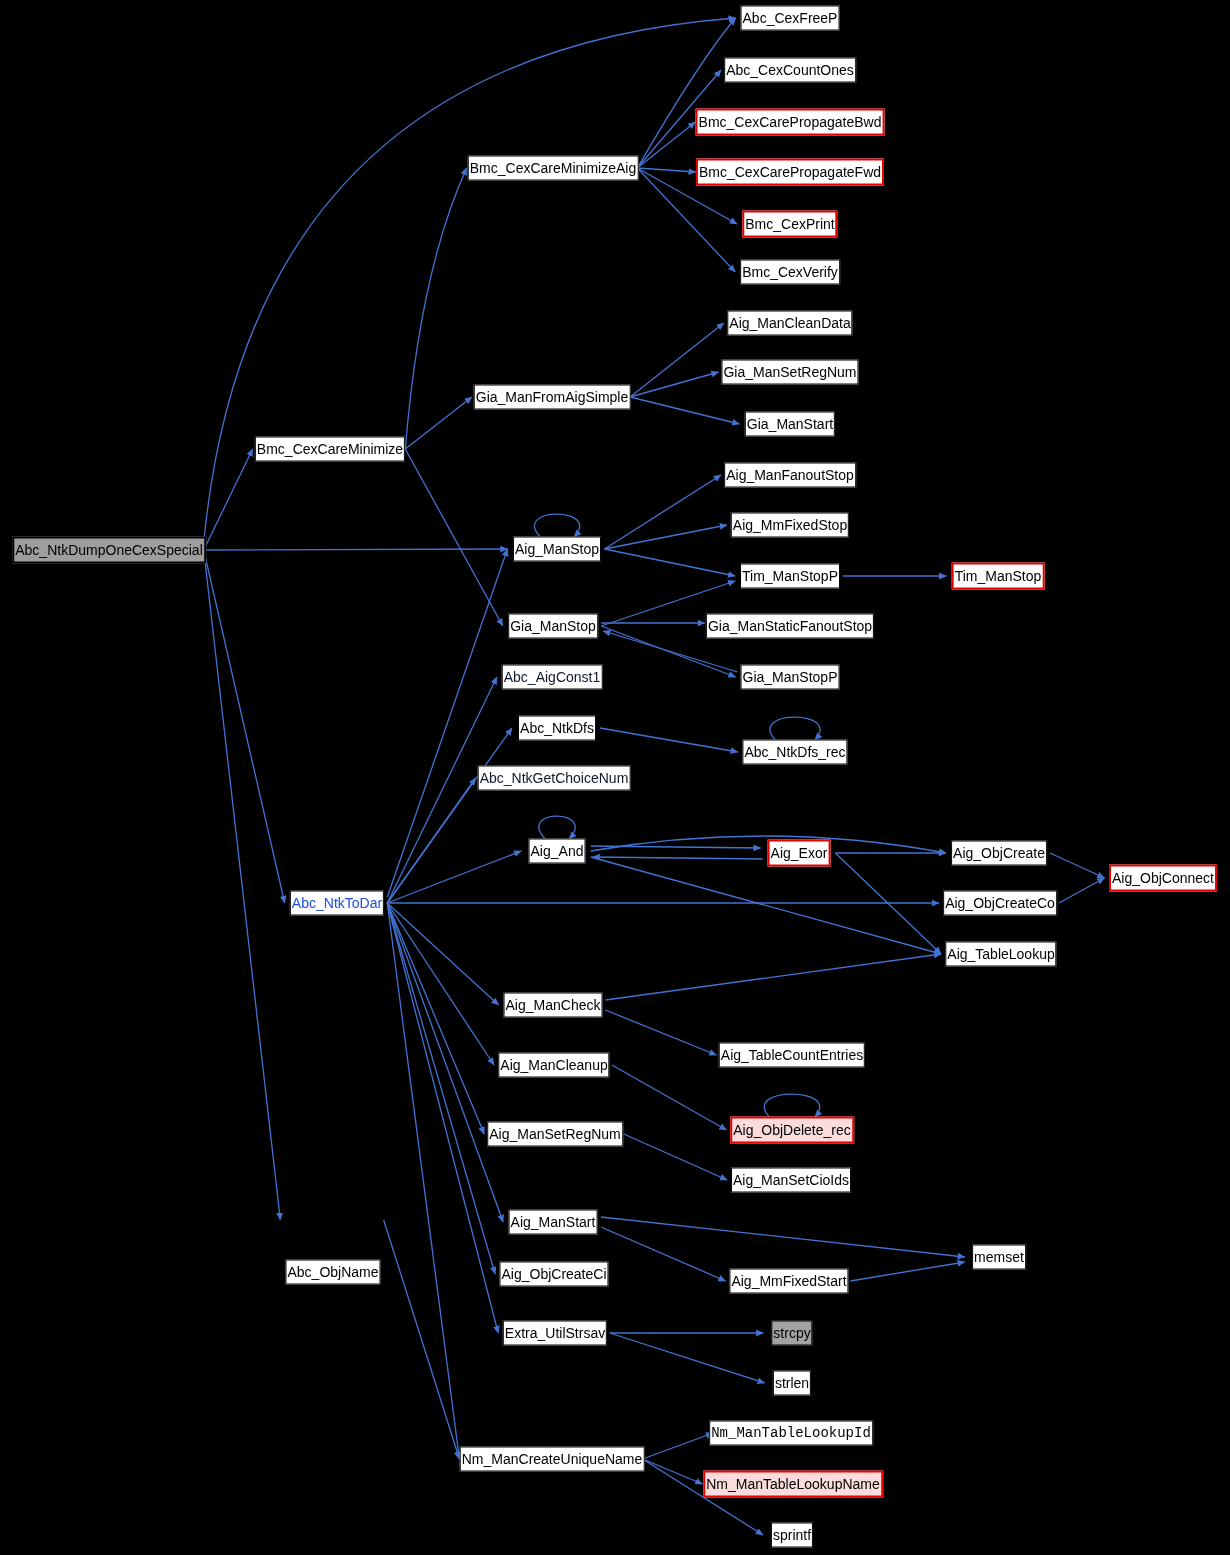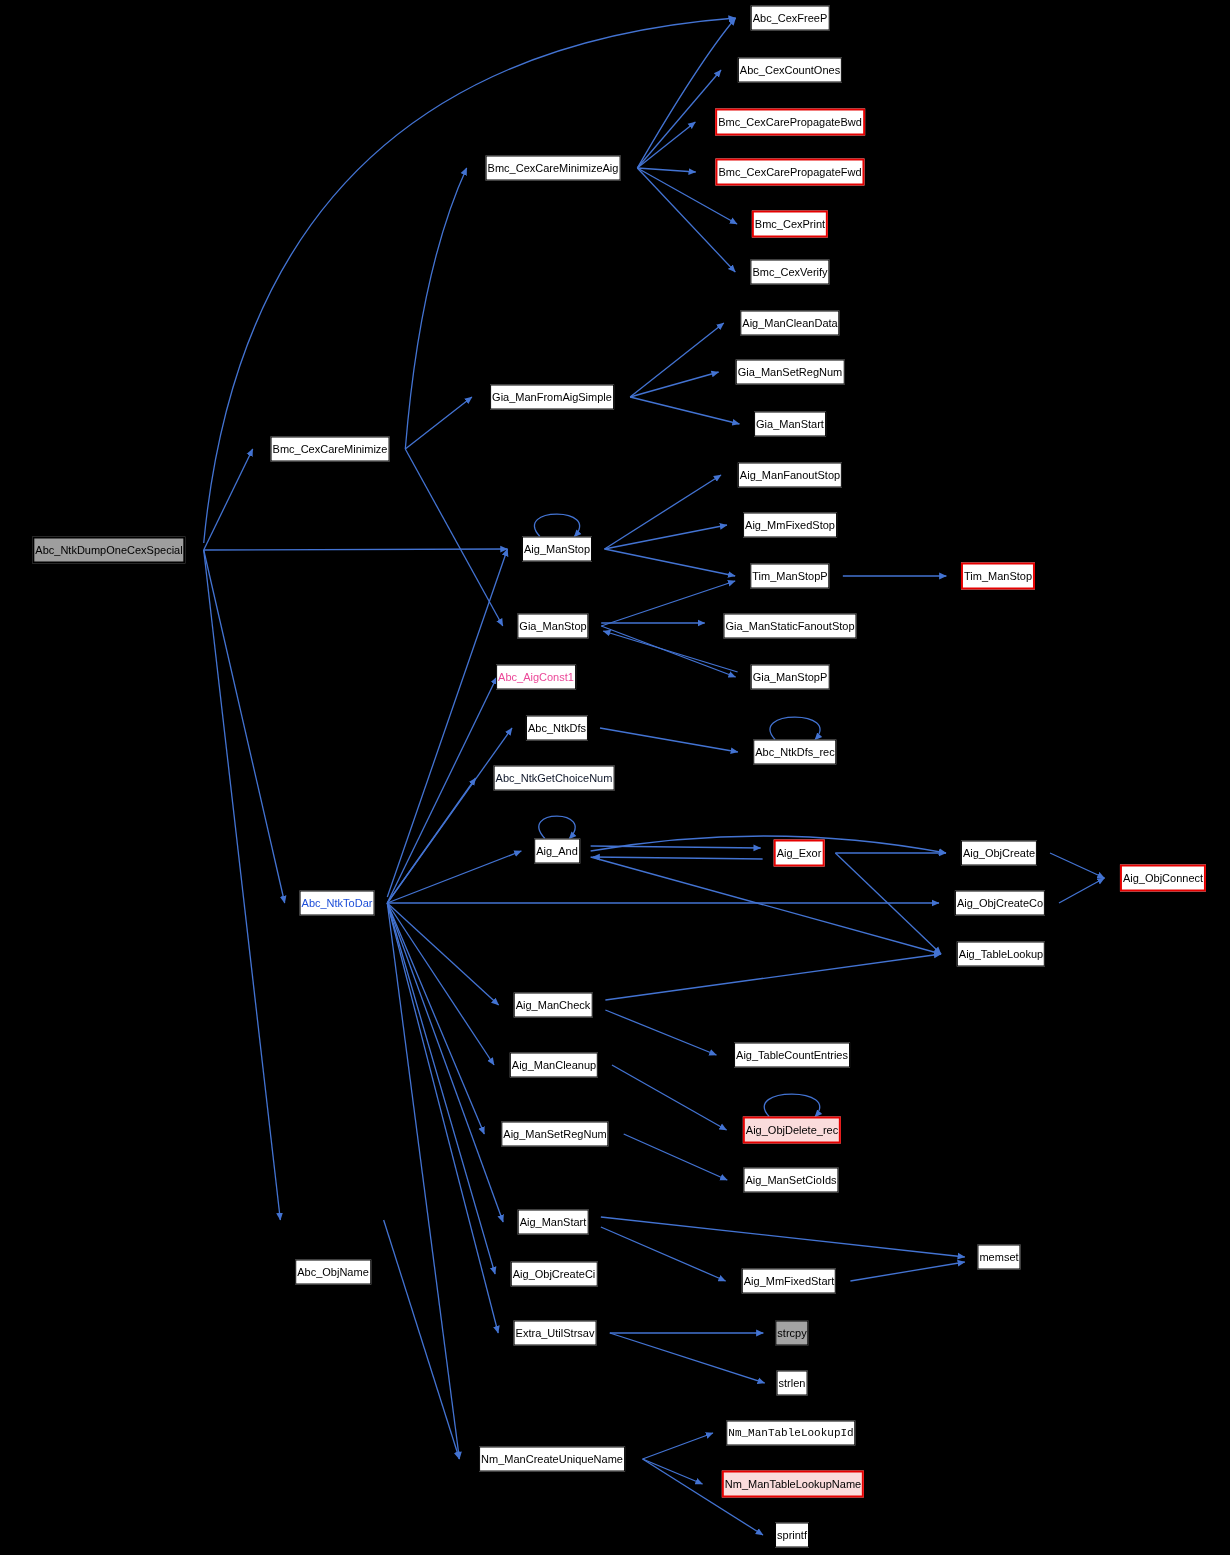--- a/index.html
+++ b/index.html
@@ -18,21 +18,21 @@
   #edges {
     position: absolute;
     left: 0;
     top: 0;
     width: 1230px;
     height: 1555px;
   }
   .node {
     position: absolute;
     transform: translate(-50%, -50%);
-    font-size: 11px;
+    font-size: 14px;
     line-height: 13px;
     padding: 5px 1px;
     white-space: nowrap;
     box-sizing: border-box;
     text-align: left;
     cursor: pointer;
   }
 </style>
 </head>
 <body>
@@ -123,21 +123,21 @@
     <div class="node" style="left: 552px; top: 397px; background: rgb(255, 255, 255); color: rgb(0, 0, 0); border: 1px solid rgb(0, 0, 0);">Gia_ManFromAigSimple</div>
     <div class="node" style="left: 330px; top: 449px; background: rgb(255, 255, 255); color: rgb(0, 0, 0); border: 1px solid rgb(0, 0, 0);">Bmc_CexCareMinimize</div>
     <div class="node" style="left: 790px; top: 475px; background: rgb(255, 255, 255); color: rgb(0, 0, 0); border: 1px solid rgb(0, 0, 0);">Aig_ManFanoutStop</div>
     <div class="node" style="left: 790px; top: 525px; background: rgb(255, 255, 255); color: rgb(0, 0, 0); border: 1px solid rgb(0, 0, 0);">Aig_MmFixedStop</div>
     <div class="node" style="left: 557px; top: 549px; background: rgb(255, 255, 255); color: rgb(0, 0, 0); border: 1px solid rgb(0, 0, 0);">Aig_ManStop</div>
     <div class="node" style="left: 790px; top: 576px; background: rgb(255, 255, 255); color: rgb(0, 0, 0); border: 1px solid rgb(0, 0, 0);">Tim_ManStopP</div>
     <div class="node" style="left: 998px; top: 576px; background: rgb(255, 255, 255); color: rgb(0, 0, 0); border: 2px solid rgb(230, 0, 0);">Tim_ManStop</div>
     <div class="node" style="left: 553px; top: 626px; background: rgb(255, 255, 255); color: rgb(0, 0, 0); border: 1px solid rgb(0, 0, 0);">Gia_ManStop</div>
     <div class="node" style="left: 790px; top: 626px; background: rgb(255, 255, 255); color: rgb(0, 0, 0); border: 1px solid rgb(0, 0, 0);">Gia_ManStaticFanoutStop</div>
     <div class="node" style="left: 790px; top: 677px; background: rgb(255, 255, 255); color: rgb(0, 0, 0); border: 1px solid rgb(0, 0, 0);">Gia_ManStopP</div>
-    <div class="node" style="left: 536px; top: 677px; background: rgb(255, 255, 255); color: #ec4899; border: 1px solid rgb(0, 0, 0);">Abc_AigConst1</div>
+    <div class="node" style="left: 552px; top: 677px; background: rgb(255, 255, 255); color: #0f172a; border: 1px solid rgb(0, 0, 0);">Abc_AigConst1</div>
     <div class="node" style="left: 557px; top: 728px; background: rgb(255, 255, 255); color: rgb(0, 0, 0); border: 1px solid rgb(0, 0, 0);">Abc_NtkDfs</div>
     <div class="node" style="left: 795px; top: 752px; background: rgb(255, 255, 255); color: rgb(0, 0, 0); border: 1px solid rgb(0, 0, 0);">Abc_NtkDfs_rec</div>
     <div class="node" style="left: 554px; top: 778px; background: rgb(255, 255, 255); color: #0f172a; border: 1px solid rgb(0, 0, 0);">Abc_NtkGetChoiceNum</div>
     <div class="node" style="left: 557px; top: 851px; background: rgb(255, 255, 255); color: rgb(0, 0, 0); border: 1px solid rgb(0, 0, 0);">Aig_And</div>
     <div class="node" style="left: 799px; top: 853px; background: rgb(255, 255, 255); color: rgb(0, 0, 0); border: 2px solid rgb(230, 0, 0);">Aig_Exor</div>
     <div class="node" style="left: 999px; top: 853px; background: rgb(255, 255, 255); color: rgb(0, 0, 0); border: 1px solid rgb(0, 0, 0);">Aig_ObjCreate</div>
     <div class="node" style="left: 1163px; top: 878px; background: rgb(255, 255, 255); color: rgb(0, 0, 0); border: 2px solid rgb(230, 0, 0);">Aig_ObjConnect</div>
     <div class="node" style="left: 1000px; top: 903px; background: rgb(255, 255, 255); color: rgb(0, 0, 0); border: 1px solid rgb(0, 0, 0);">Aig_ObjCreateCo</div>
     <div class="node" style="left: 337px; top: 903px; background: rgb(255, 255, 255); color: #1d4ed8; border: 1px solid rgb(0, 0, 0);">Abc_NtkToDar</div>
     <div class="node" style="left: 1001px; top: 954px; background: rgb(255, 255, 255); color: rgb(0, 0, 0); border: 1px solid rgb(0, 0, 0);">Aig_TableLookup</div>

